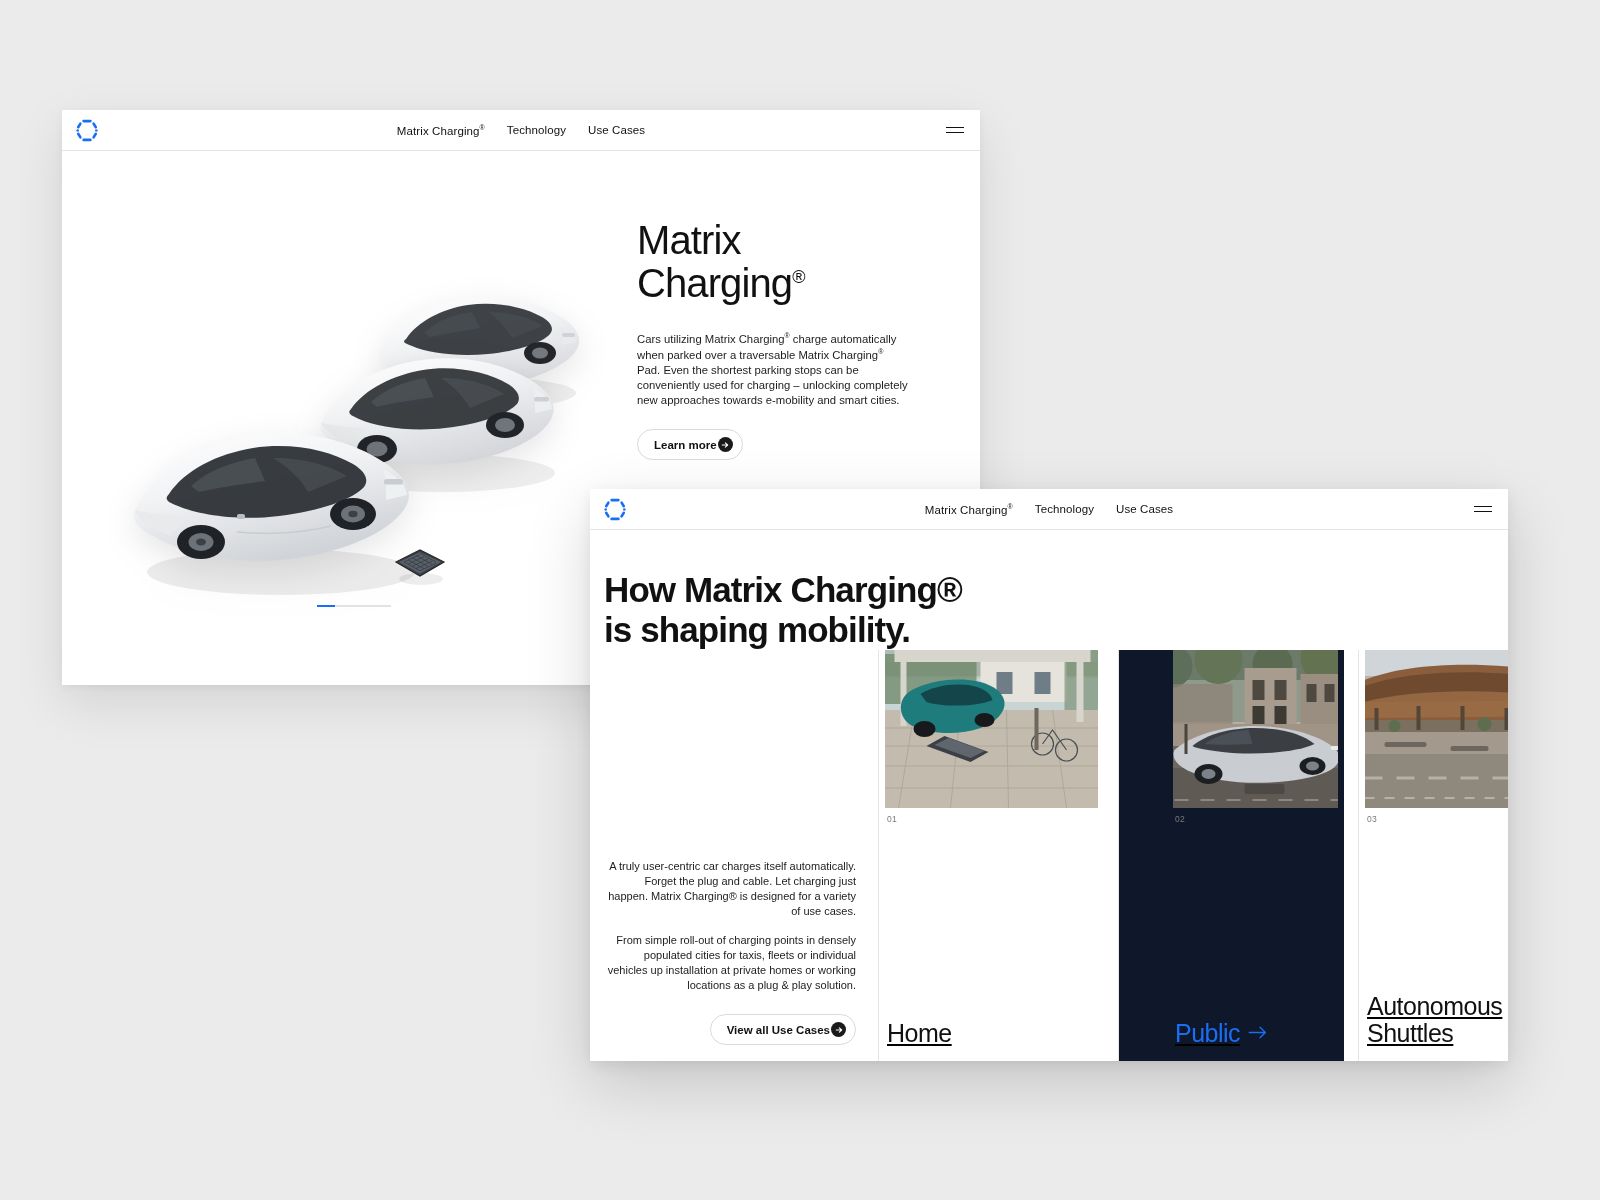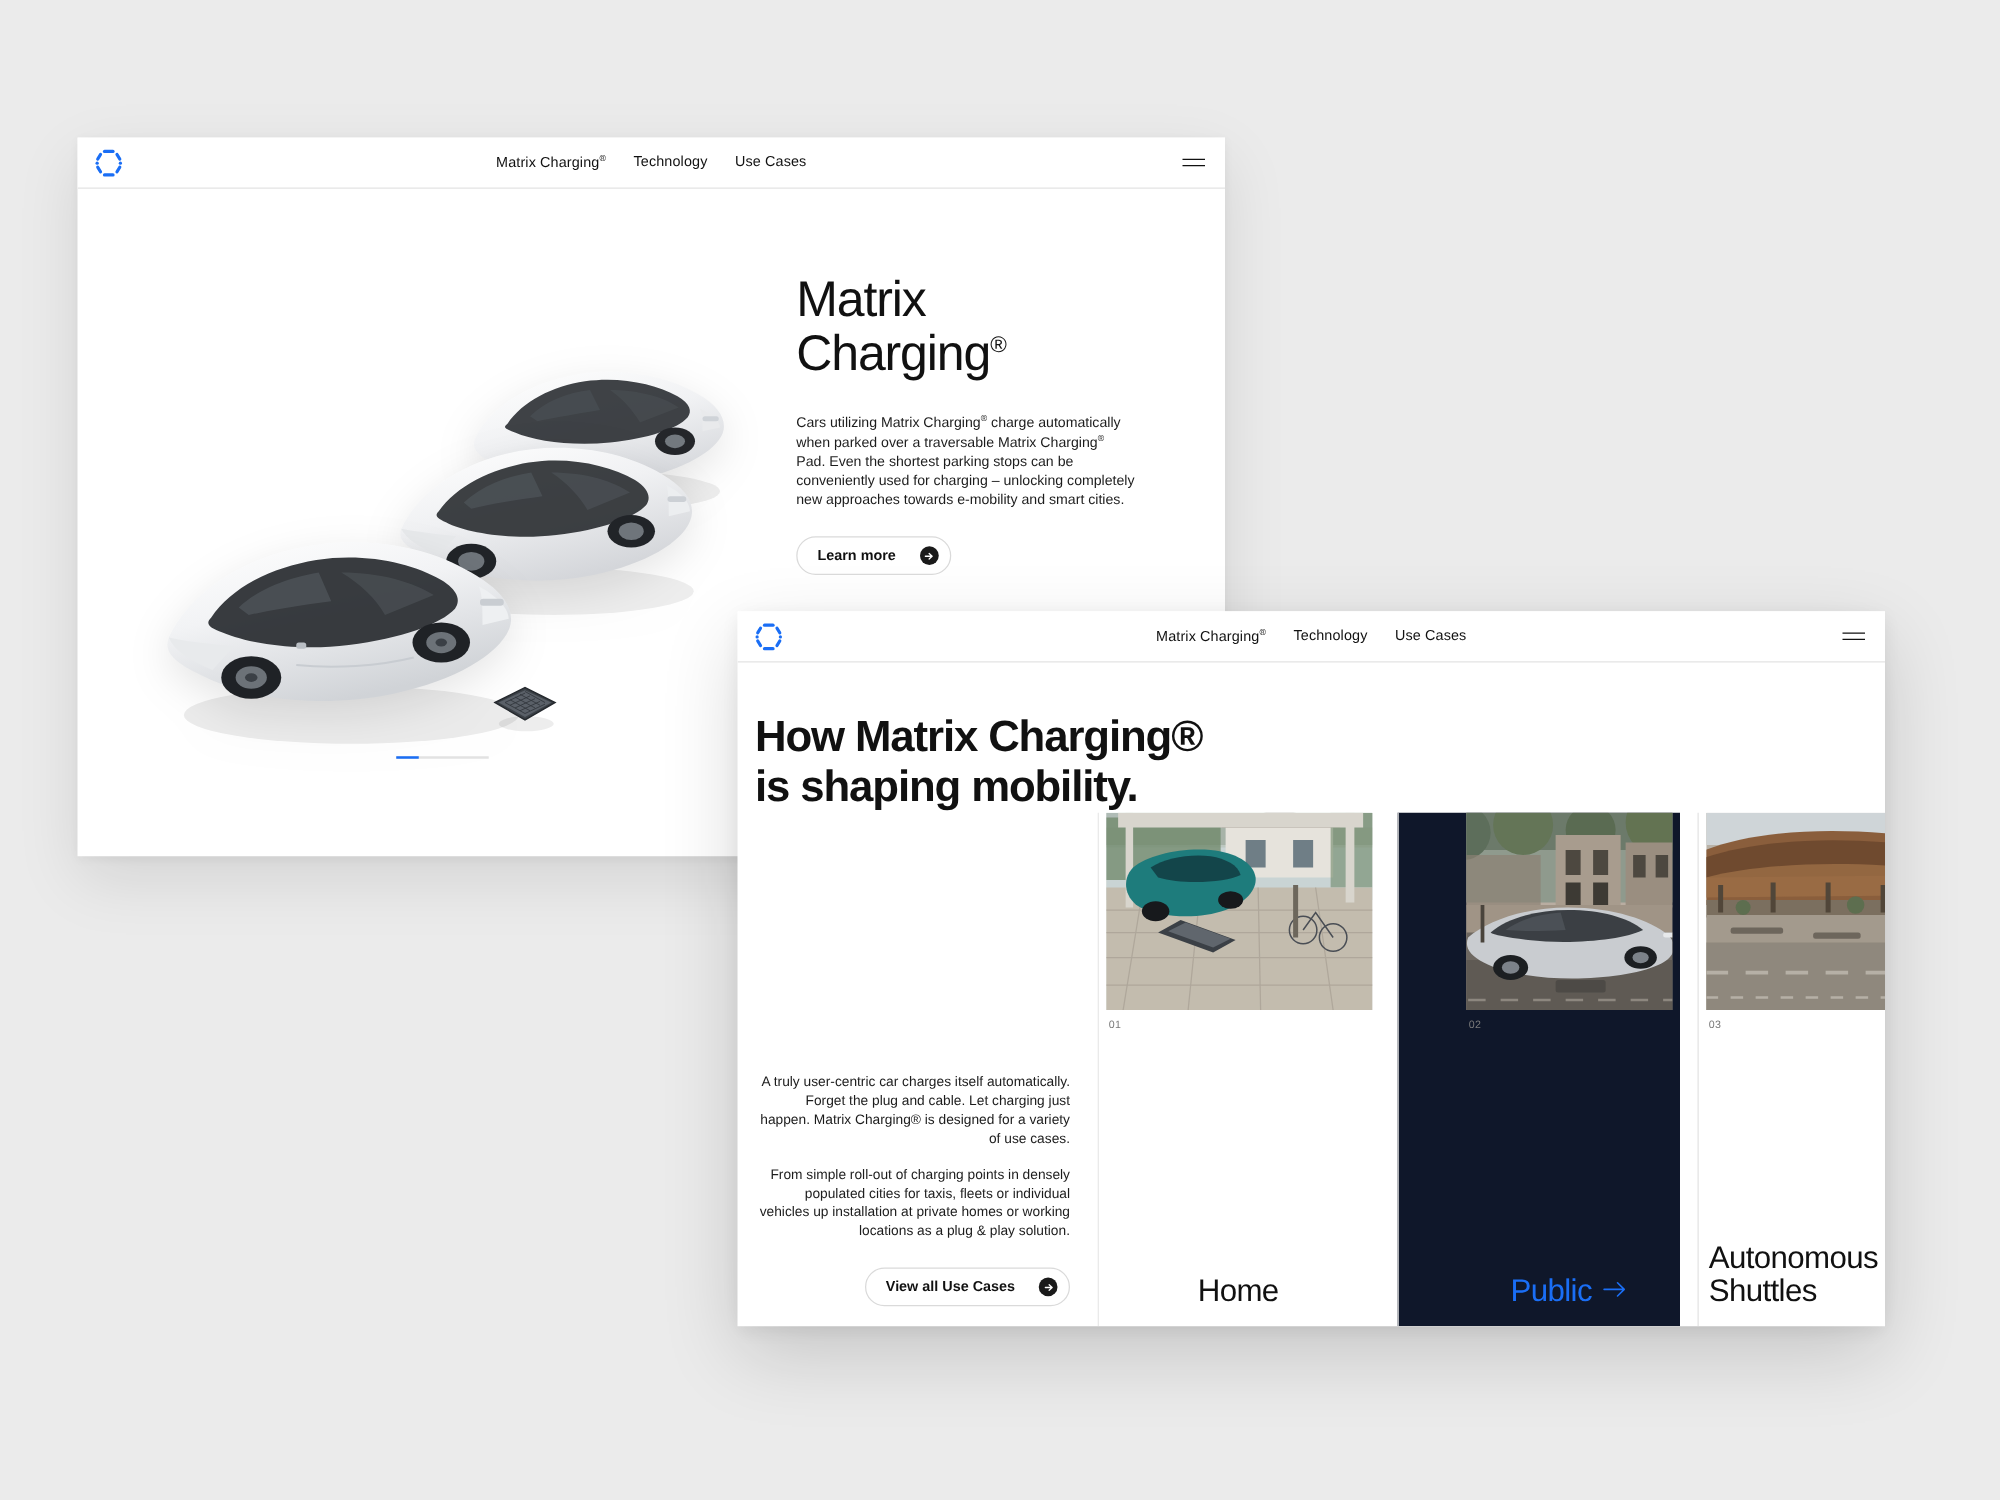--- a/index.html
+++ b/index.html
@@ -96,21 +96,21 @@
     line-height: 1.35;
     color: #1c1c1c;
     max-width: 272px;
   }
   .hero-para sup { font-size: 7px; vertical-align: super; }
 
   .pill-btn {
     margin-top: 21px;
     display: inline-flex;
     align-items: center;
-    gap: 19px;
+    gap: 1px;
     border: 1px solid #dadada;
     border-radius: 22px;
     background: #fff;
     padding: 7px 9px 7px 16px;
     font-size: 11.5px;
     font-weight: 700;
     color: #111;
     cursor: pointer;
   }
   .pill-icon {
@@ -221,22 +221,23 @@
     font-size: 8.5px;
     color: #7a7a7a;
     padding: 6px 0 0 8px;
     letter-spacing: .3px;
   }
   .uc-card-foot {
     margin-top: auto;
     padding: 0 10px 14px 8px;
     display: flex;
     align-items: flex-end;
-    justify-content: center;
+    justify-content: flex-start;
     gap: 8px;
+    text-decoration: underline;
   }
   .uc-card-title {
     font-size: 25px;
     line-height: 1.08;
     letter-spacing: -0.5px;
     color: #111;
     font-weight: 400;
   }
   .uc-card.active .uc-card-title { color: #1a6ef5; }
   .uc-card-arrow { flex: 0 0 auto; padding-bottom: 4px; }

